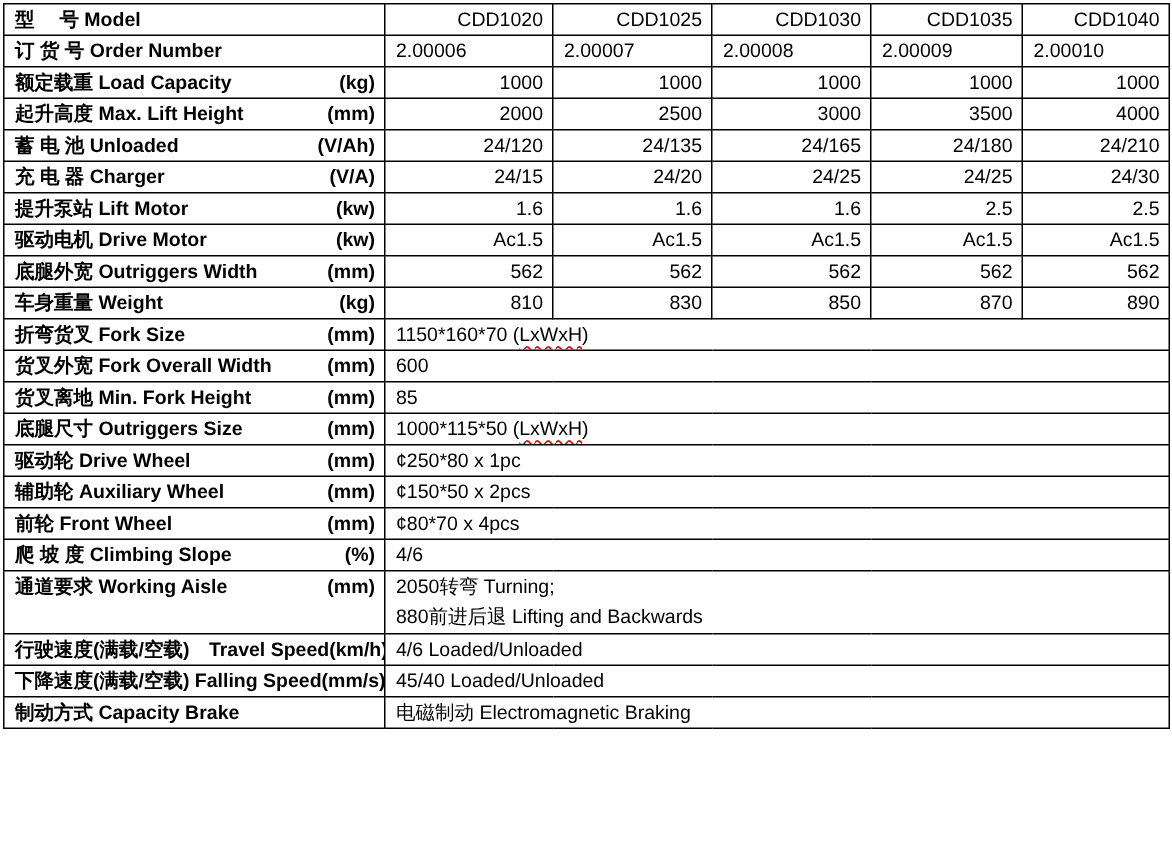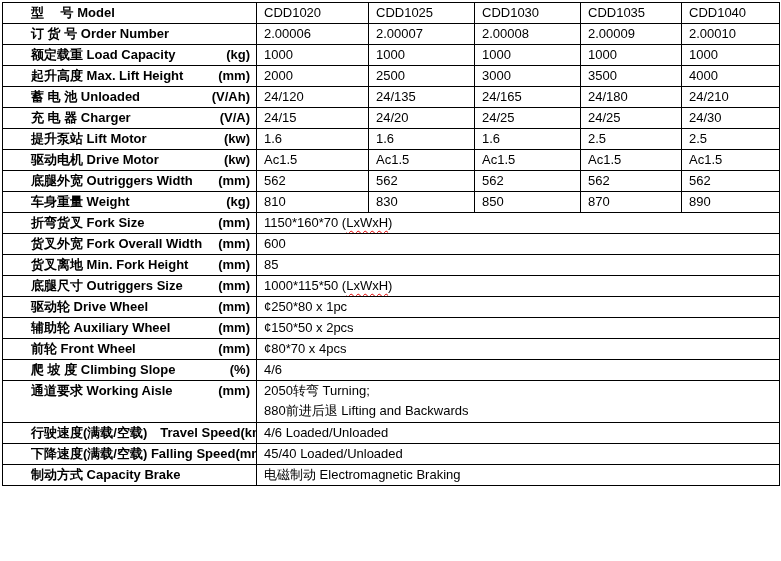--- a/index.html
+++ b/index.html
@@ -18,24 +18,24 @@
     font-size:13px;
     line-height:20px;
     height:20px;
     padding:0 6px 0 7px;
     overflow:hidden;
     white-space:nowrap;
     color:#000000;
   }
   tr.tall td{height:42px;}
   td.l{font-weight:bold;}
-  .lr{display:flex;justify-content:space-between;align-items:flex-start;margin-left:21px;}
+  .lr{display:flex;justify-content:space-between;align-items:flex-start;}
   .unit{font-weight:bold;}
   td.v{padding-left:8px;}
-  .v-blue{color:#0000FF;}
+  .v-blue{color:#0000FF;text-align:right;}
   .v-black{color:#000000;}
   .wavy{
     text-decoration-line:underline;
     text-decoration-style:wavy;
     text-decoration-color:#e00000;
     text-decoration-thickness:1px;
     text-underline-offset:3px;
   }
 </style>
 </head>

